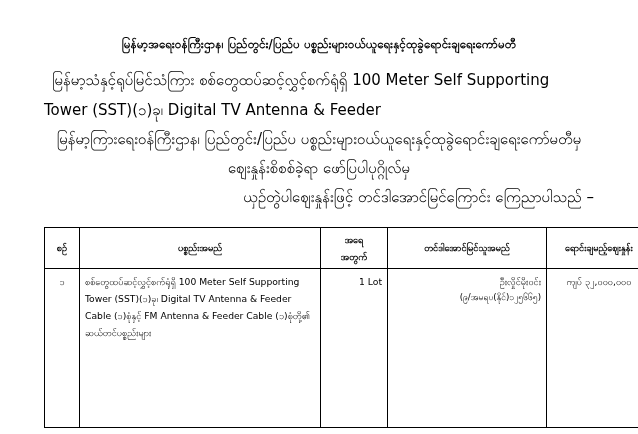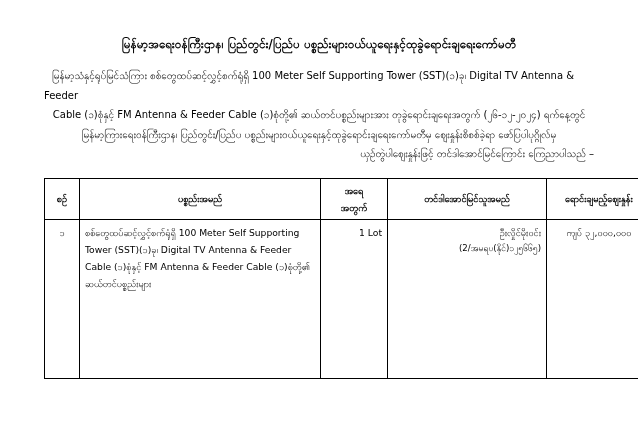--- a/index.html
+++ b/index.html
@@ -25,21 +25,21 @@
   .doc-title {
     text-align: center;
     font-size: 11.5px;
     line-height: 1.5;
     font-weight: 700;
     margin-top: 36px;
     letter-spacing: 0.2px;
   }
   .intro {
     margin-top: 13px;
-    font-size: 10px;
+    font-size: 15px;
     line-height: 1.95;
     text-align: center;
   }
   .intro p {
     margin: 0;
   }
   .intro .l1 { text-align: left; text-indent: 8px; }
   .intro .l2 { text-align: center; }
   .intro .l3 { text-align: center; }
   .intro .l4 { text-align: right; }
@@ -81,21 +81,20 @@
 </style>
 </head>
 <body>
 
 <div class="page">
 
   <div class="doc-title">မြန်မာ့အရေးဝန်ကြီးဌာန၊ ပြည်တွင်း/ပြည်ပ ပစ္စည်းများဝယ်ယူရေးနှင့်ထုခွဲရောင်းချရေးကော်မတီ</div>
 
   <div class="intro">
     <p class="l1">မြန်မာ့သံနှင့်ရုပ်မြင်သံကြား စစ်တွေထပ်ဆင့်လွှင့်စက်ရုံရှိ 100 Meter Self Supporting Tower (SST)(၁)ခု၊ Digital TV Antenna &amp; Feeder</p>
-    <p class="l2">Cable (၁)စုံနှင့် FM Antenna &amp; Feeder Cable (၁)စုံတို့၏ ဆယ်တင်ပစ္စည်းများအား တုခွဲရောင်းချရေးအတွက် (၂၆-၁၂-၂၀၂၄) ရက်နေ့တွင်</p>
     <p class="l3">မြန်မာ့ကြားရေးဝန်ကြီးဌာန၊ ပြည်တွင်း/ပြည်ပ ပစ္စည်းများဝယ်ယူရေးနှင့်ထုခွဲရောင်းချရေးကော်မတီမှ ဈေးနှုန်းစိစစ်ခဲ့ရာ ဖော်ပြပါပုဂ္ဂိုလ်မှ</p>
     <p class="l4">ယှဉ်တွဲပါဈေးနှုန်းဖြင့် တင်ဒါအောင်မြင်ကြောင်း ကြေညာပါသည် –</p>
   </div>
 
   <table class="items">
     <thead>
       <tr>
         <th class="col-no">စဉ်</th>
         <th class="col-desc">ပစ္စည်းအမည်</th>
         <th class="col-qty">
@@ -106,20 +105,20 @@
         <th class="col-price">ရောင်းချမည့်ဈေးနှုန်း</th>
       </tr>
     </thead>
     <tbody>
       <tr class="body-row">
         <td class="col-no">၁</td>
         <td class="col-desc">စစ်တွေထပ်ဆင့်လွှင့်စက်ရုံရှိ 100 Meter Self Supporting Tower (SST)(၁)ခု၊ Digital TV Antenna &amp; Feeder Cable (၁)စုံနှင့် FM Antenna &amp; Feeder Cable (၁)စုံတို့၏ ဆယ်တင်ပစ္စည်းများ</td>
         <td class="col-qty">1 Lot</td>
         <td class="col-who">
           <span class="desc-text">ဦးလှိုင်မိုးဝင်း</span>
-          <span class="who-sub">(2/အမရပ(နိုင်)၁၂၅၆၆၅)</span>
+          <span class="who-sub">(၉/အမရပ(နိုင်)၁၂၅၆၆၅)</span>
         </td>
         <td class="col-price">ကျပ် ၃၂,၀၀၀,၀၀၀</td>
       </tr>
     </tbody>
   </table>
 
 </div>
 
 </body></html>

